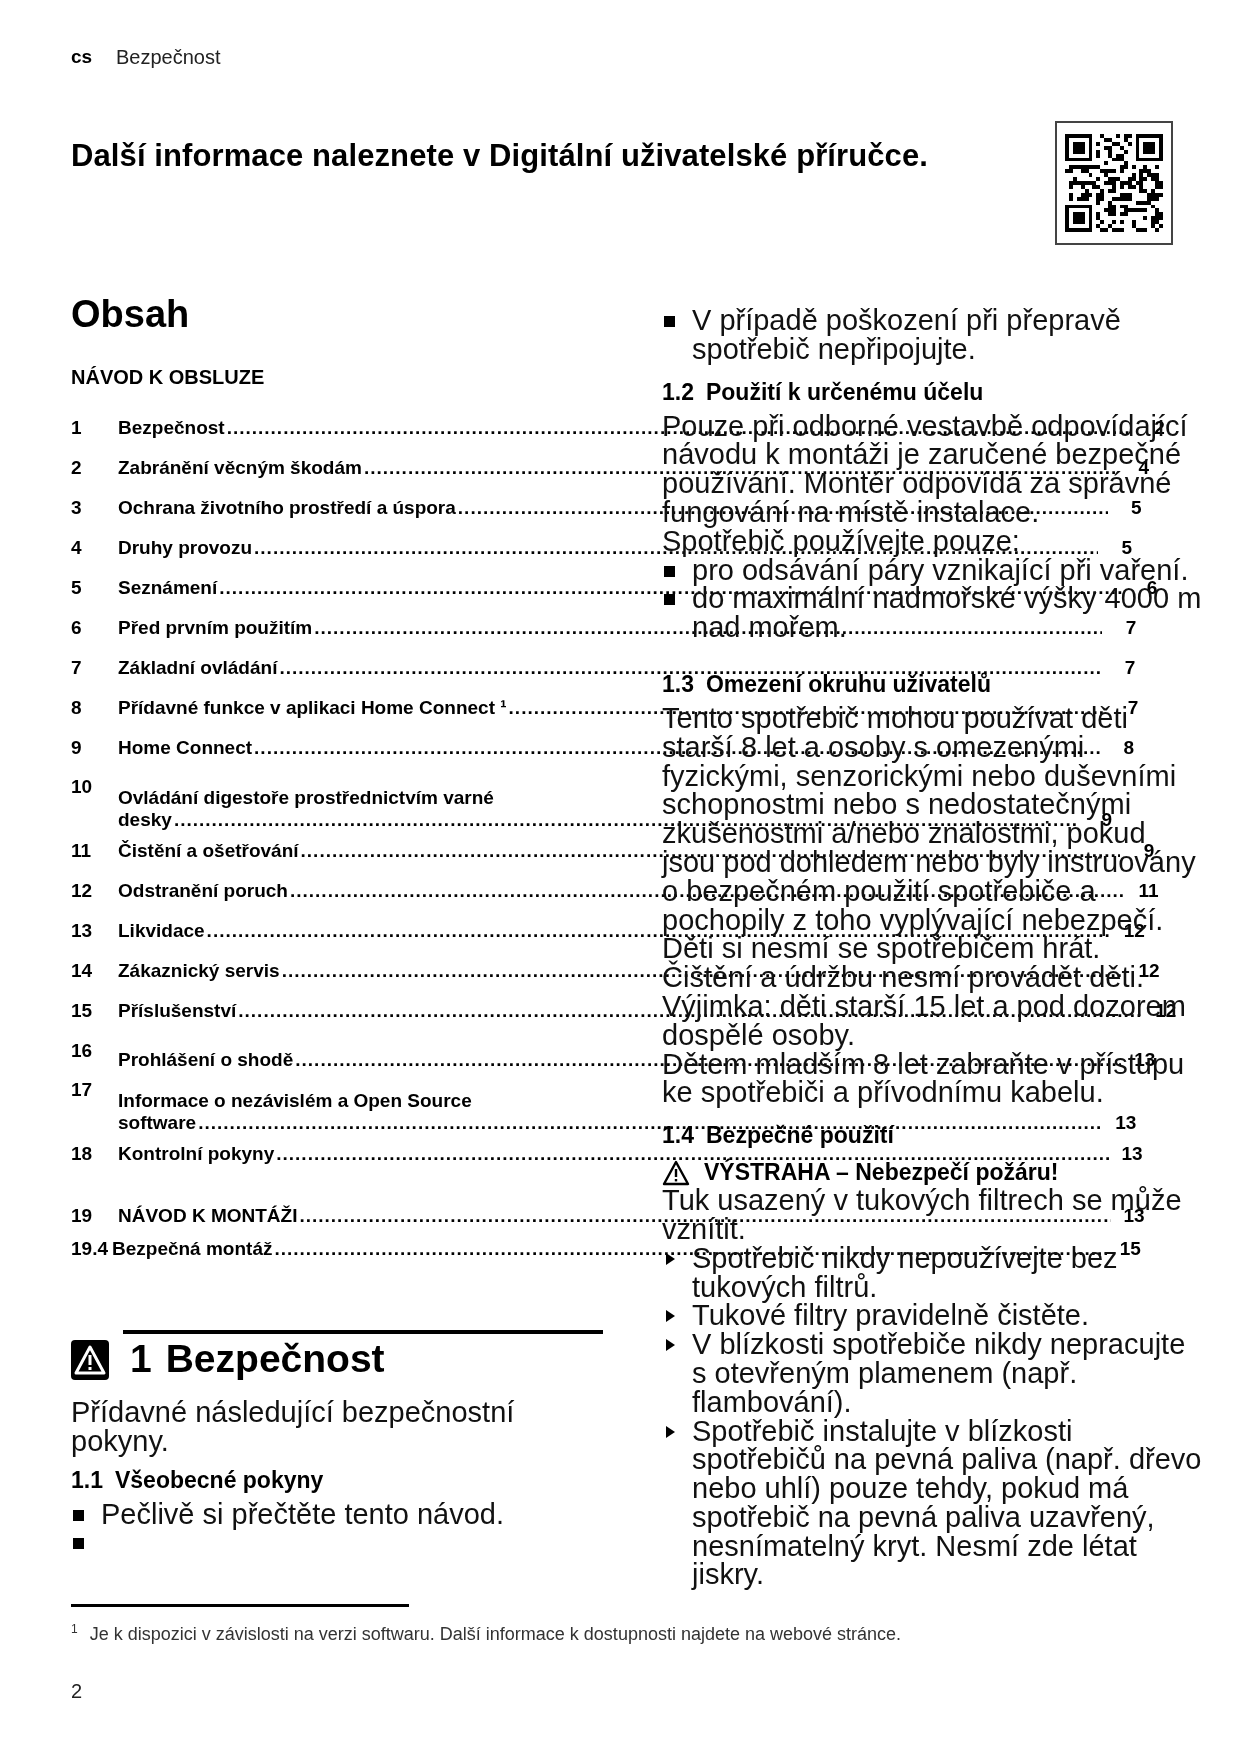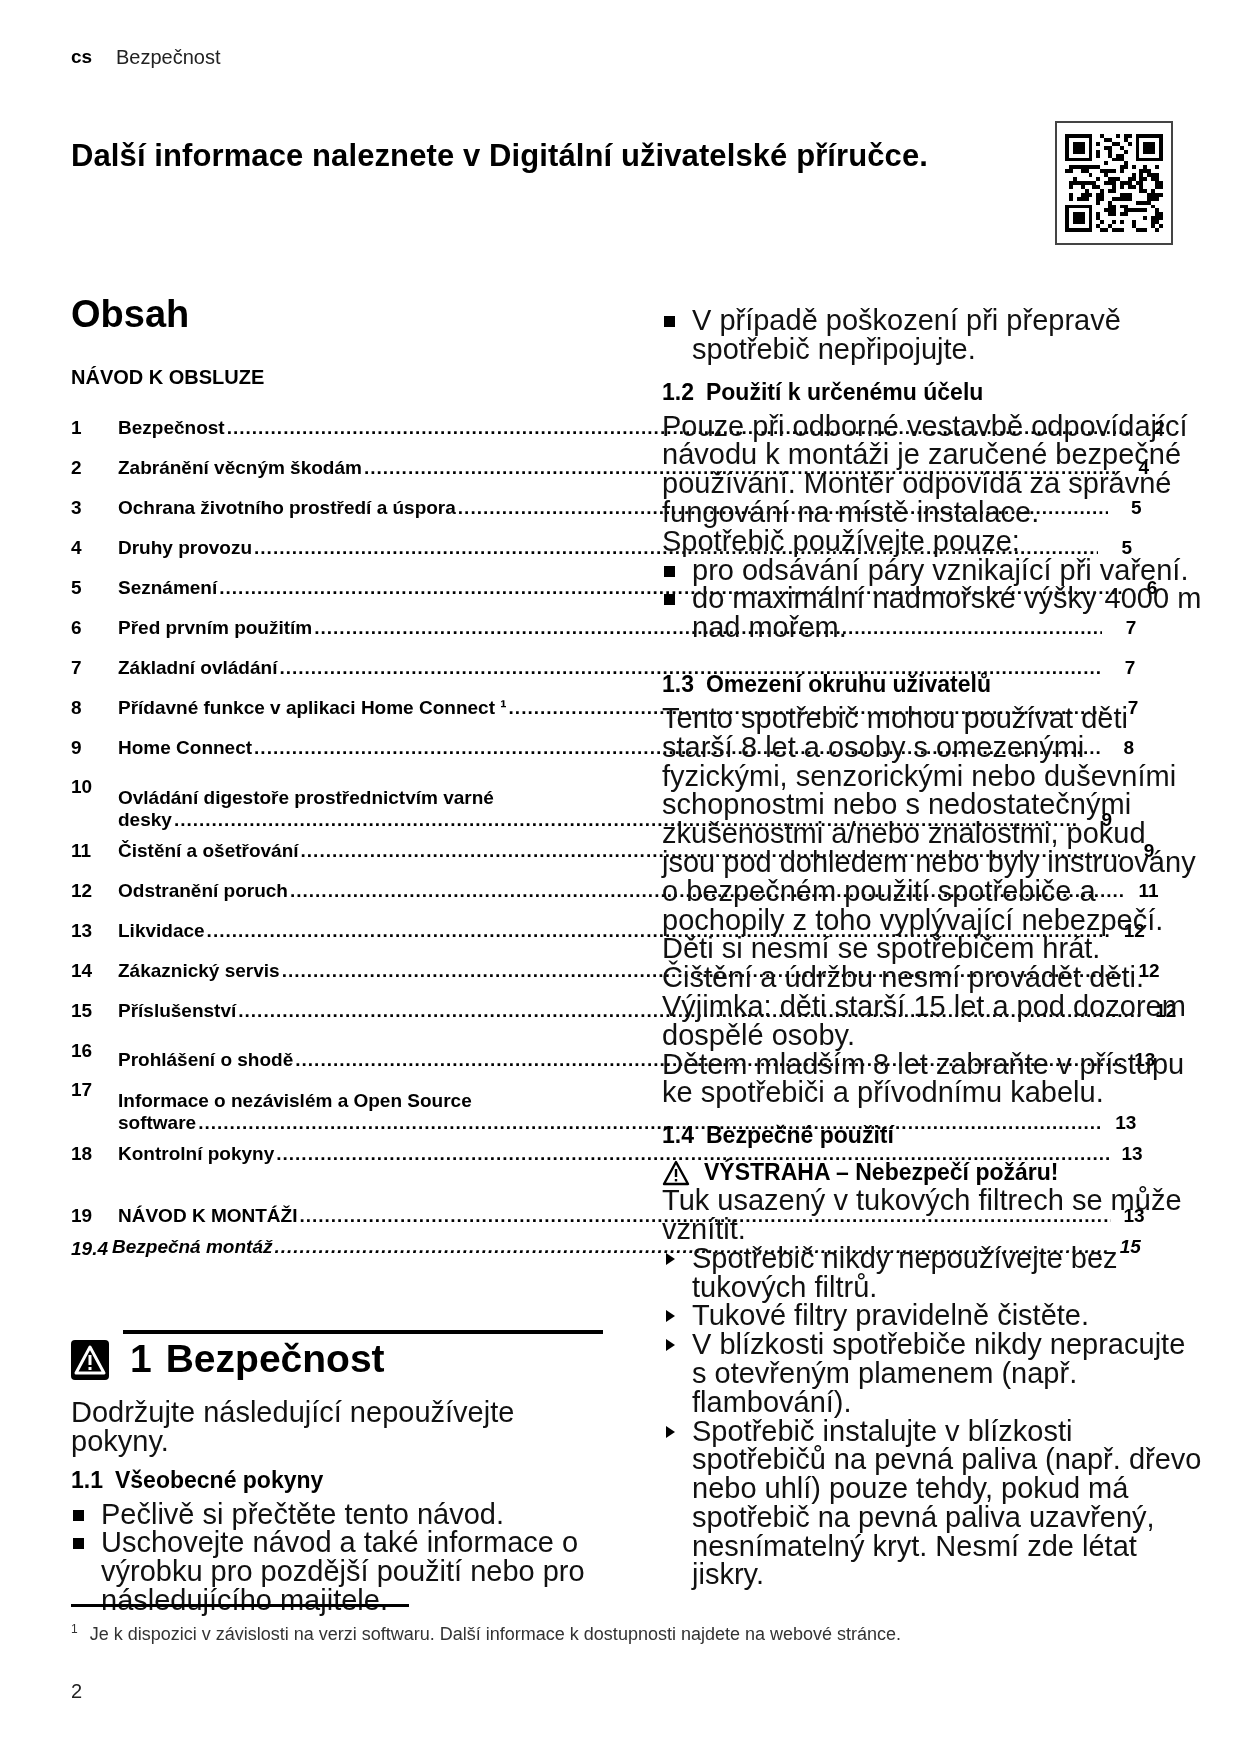--- a/index.html
+++ b/index.html
@@ -439,21 +439,21 @@
     <div class="toc-row" style="align-items: center;">
       <div class="toc-num" style="align-self: center;">19</div>
       <div class="toc-body">
         <div class="toc-last">
           <span>NÁVOD K MONTÁŽI</span>
           <span class="toc-dots"></span>
           <span class="toc-page">13</span>
         </div>
       </div>
     </div>
-    <div class="toc-row" style="align-items: flex-start; height: 26px; font-style: italic;">
+    <div class="toc-row" style="align-items: center; height: 26px;">
       <div class="toc-num" style="align-self: center; width: auto; flex: 0 0 auto; margin-right: 4px;">19.4</div>
       <div class="toc-body">
         <div class="toc-last">
           <span>Bezpečná montáž</span>
           <span class="toc-dots"></span>
           <span class="toc-page">15</span>
         </div>
       </div>
     </div>
   </div>
@@ -464,27 +464,27 @@
     <path d="M19 7 L33 33 L5 33 Z" fill="none" stroke="#fff" stroke-width="3" stroke-linejoin="round"></path>
     <rect x="17.5" y="15" width="3" height="10" fill="#fff"></rect>
     <rect x="17.5" y="27" width="3" height="3" fill="#fff"></rect>
   </svg>
 </div>
 <div class="abs sec-title">
   <span class="num">1</span><span>Bezpečnost</span>
 </div>
 
 <div class="abs colL">
-  <div class="p">Dodržujte následující nepoužívejte pokyny.</div>
+  <div class="p">Přídavné následující bezpečnostní pokyny.</div>
   <div class="h3 mt10">
     <span class="n">1.1</span><span>Všeobecné pokyny</span>
   </div>
   <ul class="ul p mt6">
     <li><span class="bul"></span><span>Pečlivě si přečtěte tento návod.</span></li>
-    <li><span class="bul"></span><span>Uschovejte návod a také informace o výrobku pro pozdější použití nebo pro následujícího majitele.</span></li>
+    <li><span class="bul"></span></li>
   </ul>
 </div>
 
 <div class="abs colR">
   <ul class="ul p">
     <li><span class="bul"></span><span>V případě poškození při přepravě spotřebič nepřipojujte.</span></li>
   </ul>
   <div class="h3 mt14">
     <span class="n">1.2</span><span>Použití k určenému účelu</span>
   </div>

